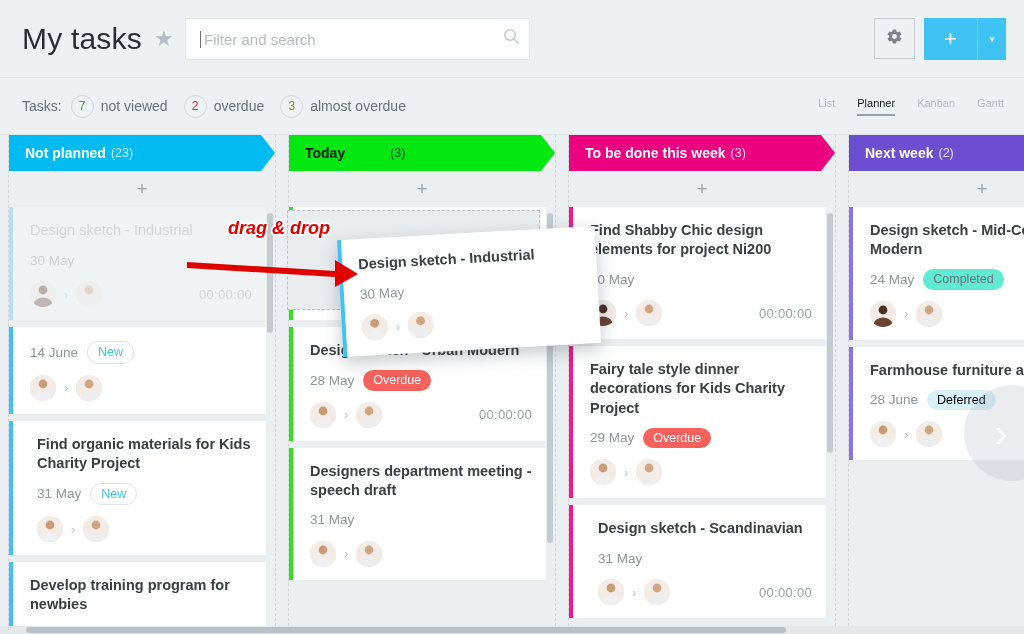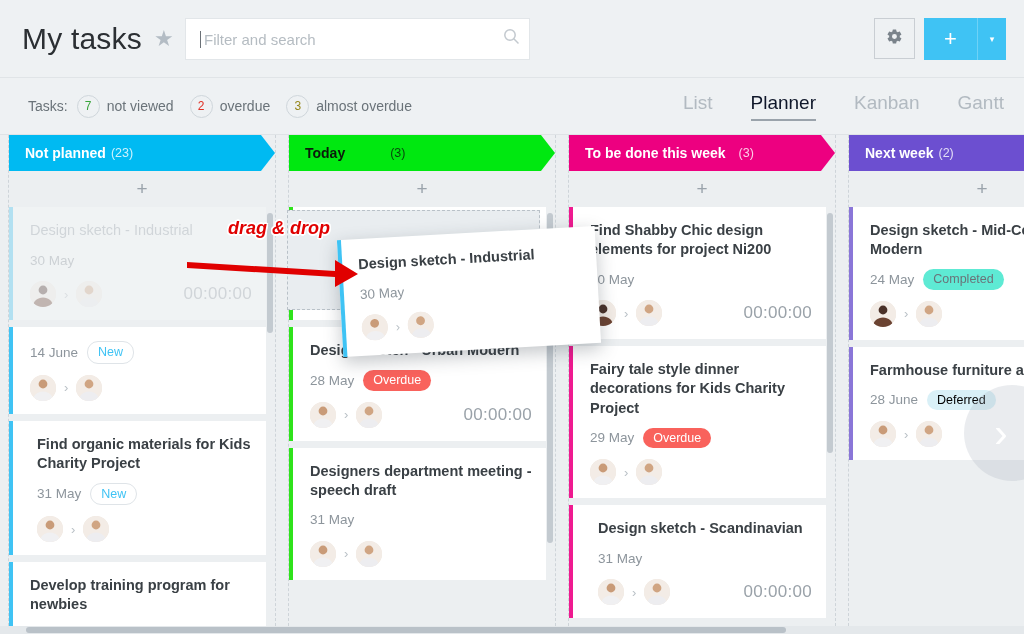--- a/index.html
+++ b/index.html
@@ -67,37 +67,37 @@
     color: #fff; font-size: 9px;
   }
 
   
   .filterbar {
     position: absolute; top: 78px; left: 0; right: 0; height: 57px;
     background: #eef1f3; border-bottom: 1px solid #dfe3e6;
     display: flex; align-items: center;
   }
   .tasks-stats {
-    margin-left: 28px; display: flex; align-items: center;
+    margin-left: 22px; display: flex; align-items: center;
     font-size: 14px; color: #6a7379;
   }
   .stats-label { margin-right: 9px; }
   .stat-chip {
     display: inline-flex; align-items: center; justify-content: center;
     width: 23px; height: 23px; border-radius: 50%;
     border: 1px solid #cfd6db; font-size: 12px;
     margin-right: 7px; background: transparent;
   }
   .stat-text { margin-right: 16px; }
   .view-tabs {
     position: absolute; right: 20px; display: flex; align-items: center; gap: 22px;
   }
   .view-tab {
-    font-size: 19px; color: #b2bac1; cursor: pointer;
-    padding-bottom: 5px; border-bottom: 2px solid transparent; margin-left: 16px;
+    font-size: 11px; color: #b2bac1; cursor: pointer;
+    padding-bottom: 5px; border-bottom: 2px solid transparent;
   }
   .view-tab.active { color: #0f172a; border-bottom-color: #9aa3ab; }
 
   
   .board {
     position: absolute; top: 135px; left: 0; right: 0; bottom: 8px;
     display: flex; overflow: hidden;
   }
   .column {
     position: relative; width: 268px; flex: 0 0 268px;
@@ -155,21 +155,21 @@
   .badge-completed { color: #6a7379; background: #5eead4; }
   .badge-deferred { color: #000000; background: #d9f0f7; }
   .card-foot { display: flex; align-items: center; }
   .avatars { display: flex; align-items: center; }
   .avatar {
     width: 26px; height: 26px; border-radius: 50%; overflow: hidden;
     background: #efe7e0; display: block;
   }
   .av-chevron { color: #b9c0c6; font-size: 13px; margin: 0 8px; }
   .card-timer {
-    margin-left: auto; font-size: 17px; color: #9aa2a9; letter-spacing: .3px;
+    margin-left: auto; font-size: 13px; color: #9aa2a9; letter-spacing: .3px;
   }
 
   
   .drop-target {
     position: absolute; left: 287px; top: 210px; width: 253px; height: 100px;
     border: 1px dashed #b9c1c8; background: #e9edf0;
   }
   .drag-card {
     position: absolute; left: 340px; top: 233px; width: 258px;
     background: #fff; border-left: 4px solid #3fc3f4;
@@ -415,21 +415,21 @@
                   </svg></span>
               </div>
             </div>
           </div>
           <div class="col-scroll">
             <i style="top:0px;height:330px"></i>
           </div>
         </div>
       </div>
       <div class="column">
-        <div class="col-head" style="background: rgb(237, 0, 128); gap: 8px;">
+        <div class="col-head" style="background: rgb(237, 0, 128);">
           <span>To be done this week</span>
           <span class="col-count">(3)</span>
         </div>
         <div class="col-add">+</div>
         <div class="col-body">
           <div class="card" style="border-left-color: rgb(239, 26, 144);">
             <div class="card-title">Find Shabby Chic design elements for project Ni200</div>
             <div class="card-meta">
               <span class="card-date">30 May</span>
             </div>

